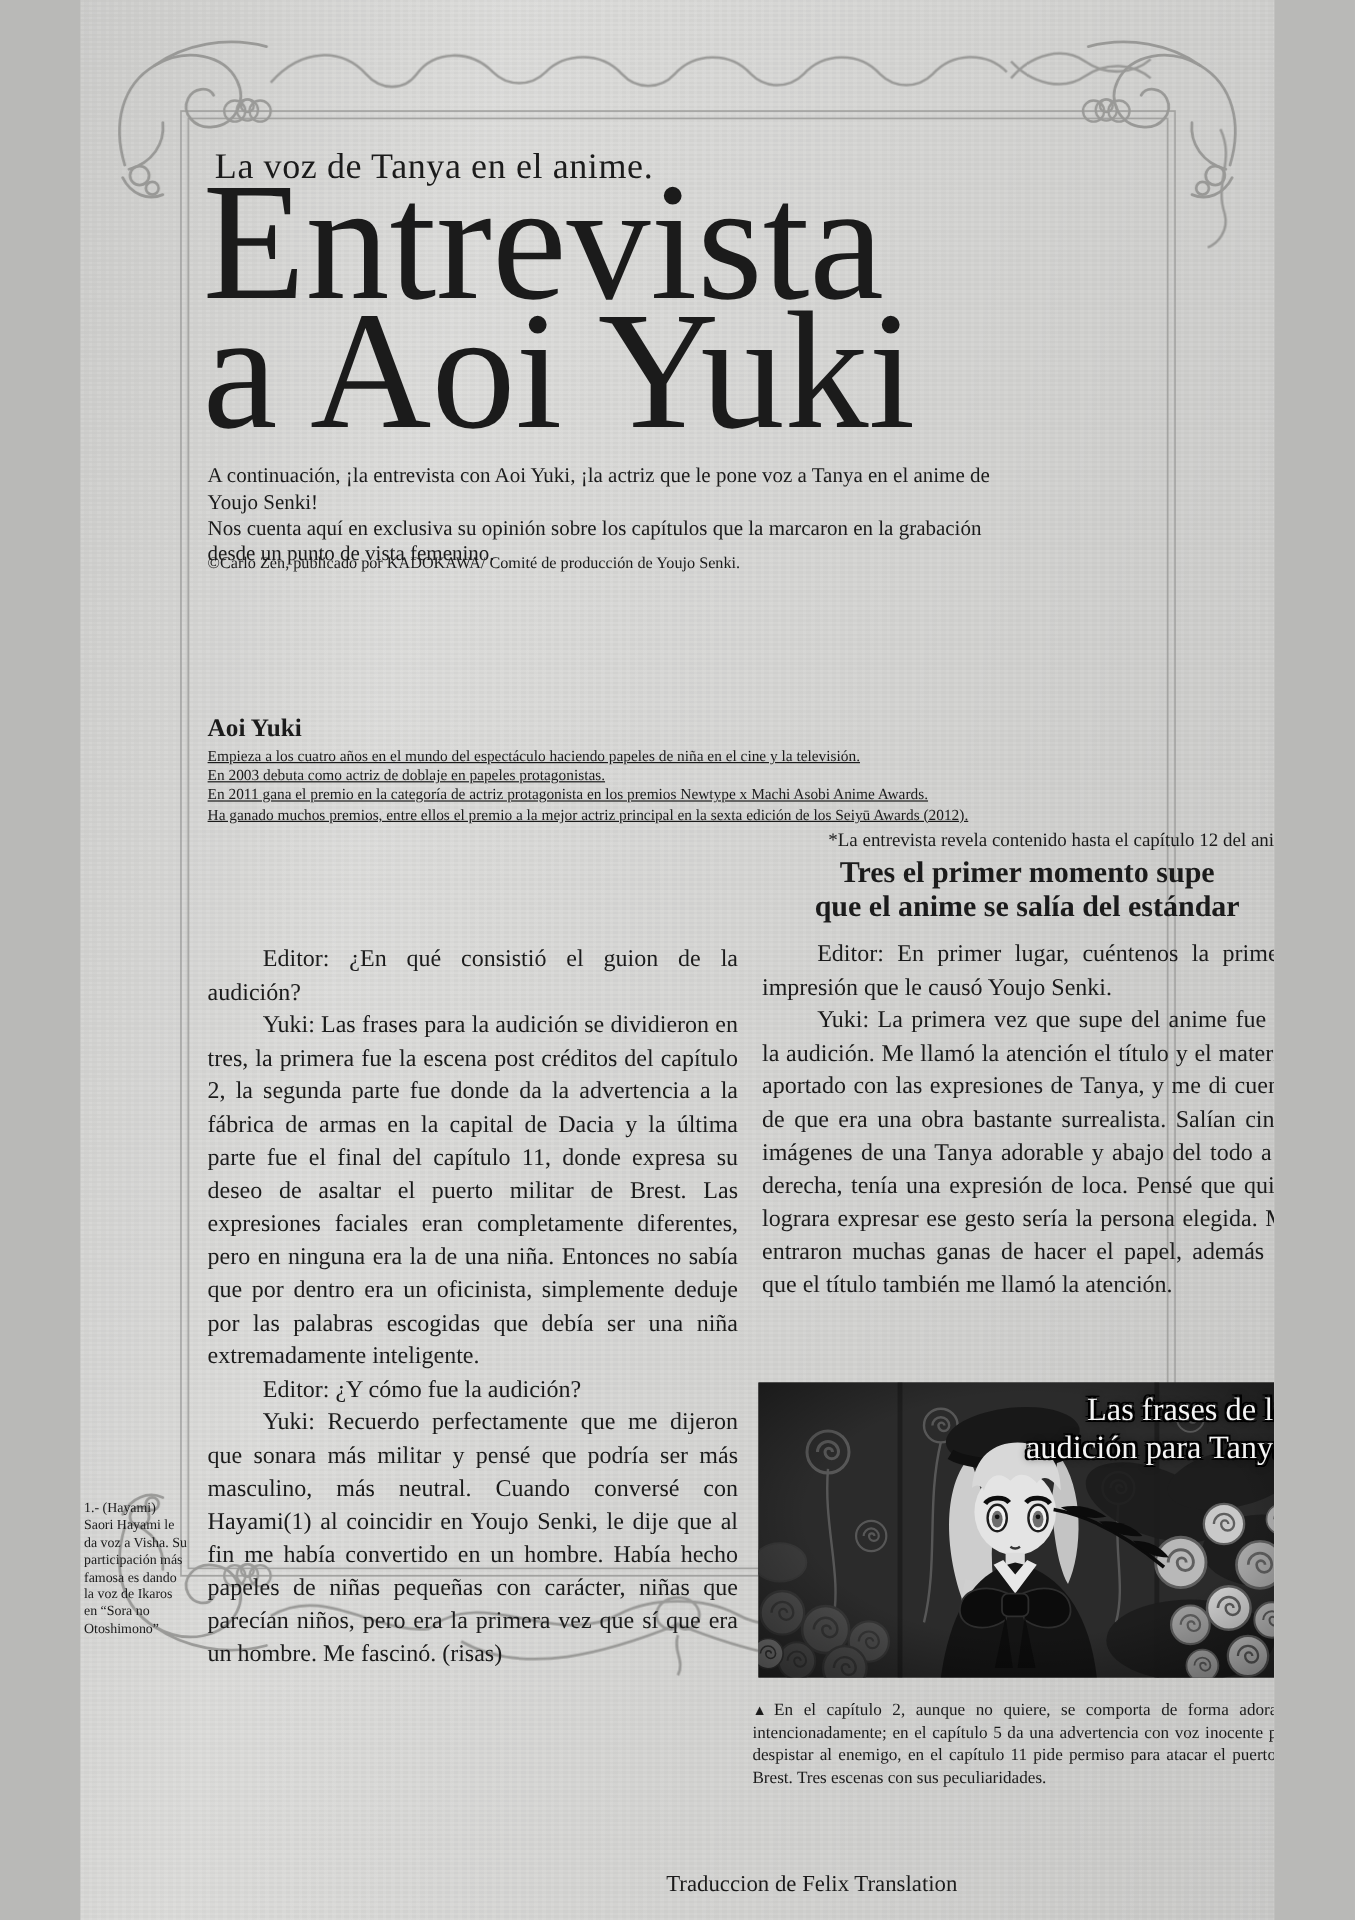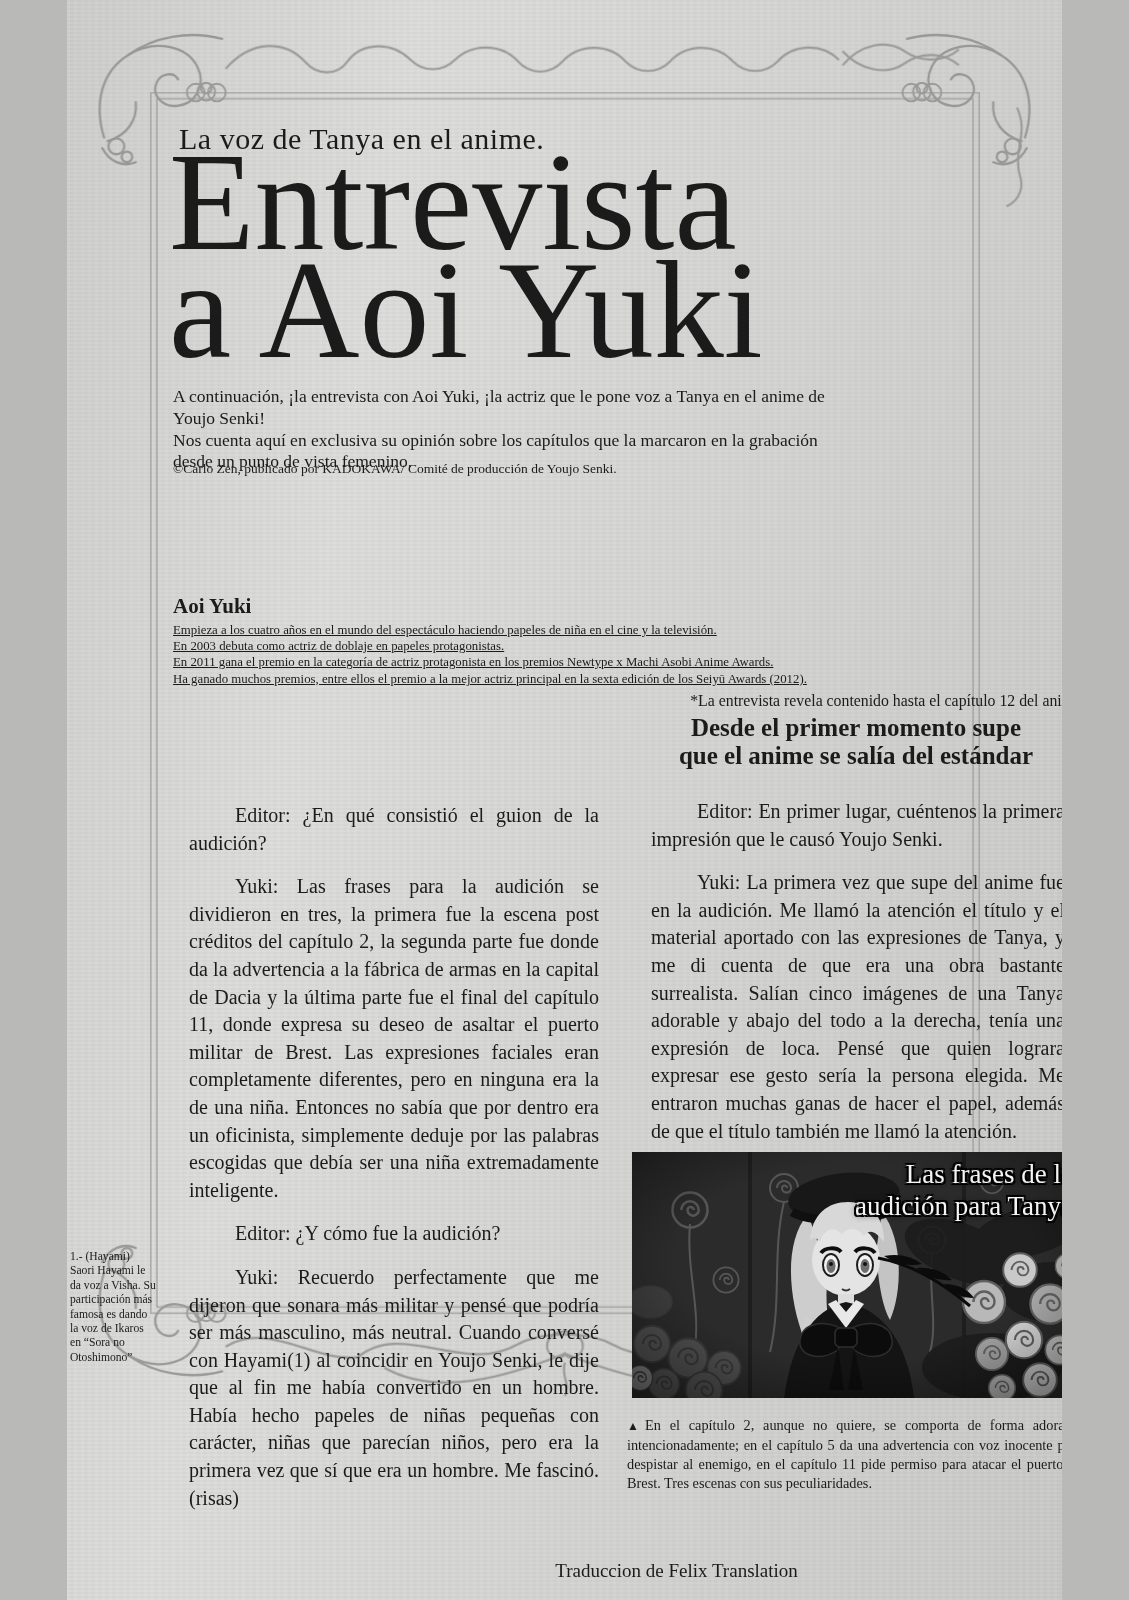--- a/index.html
+++ b/index.html
@@ -30,21 +30,21 @@
   .intro{position:absolute;left:106px;top:386px;width:662px;font-size:17.5px;line-height:21.8px;white-space:pre-line;}
   .copyright{position:absolute;left:106px;top:461px;font-size:13.5px;text-align:center;}
 
   .bio-name{position:absolute;left:106px;top:594px;font-size:21px;font-weight:bold;}
   .bio-lines{position:absolute;left:106px;top:622px;width:860px;font-size:12.8px;line-height:16.2px;text-decoration:underline;}
 
   .spoiler-note{position:absolute;left:540px;top:692px;width:478px;font-size:15.8px;text-align:right;}
   .headline{position:absolute;left:556px;top:714px;width:466px;font-size:25px;font-weight:bold;text-align:center;line-height:28px;}
 
   .col{position:absolute;font-size:20px;line-height:27.6px;text-align:justify;}
-  .col p{margin:16px;text-indent:2.3em;}
+  .col p{margin:0;text-indent:2.3em;}
   .col-left{left:106px;top:786px;width:442px;}
   .col-right{left:568px;top:782px;width:446px;}
 
   .figure{position:absolute;left:565px;top:1152px;width:449px;height:246px;background:#262626;}
   .figure svg{position:absolute;inset:0;}
   .fig-overlay{
     position:absolute;top:6px;right:8px;text-align:right;
     color:#f4f4f4;font-size:27px;line-height:32px;
     text-shadow:-2px -2px 0 #000,2px -2px 0 #000,-2px 2px 0 #000,2px 2px 0 #000,0 0 7px #000;
   }
@@ -120,21 +120,21 @@
     <div class="bio-lines">
       <div>Empieza a los cuatro años en el mundo del espectáculo haciendo papeles de niña en el cine y la televisión.</div>
       <div>En 2003 debuta como actriz de doblaje en papeles protagonistas.</div>
       <div>En 2011 gana el premio en la categoría de actriz protagonista en los premios Newtype x Machi Asobi Anime Awards.</div>
       <div>Ha ganado muchos premios, entre ellos el premio a la mejor actriz principal en la sexta edición de los Seiyū Awards (2012).</div>
     </div>
 
     <div class="spoiler-note">*La entrevista revela contenido hasta el capítulo 12 del anime.</div>
 
     <div class="headline">
-      <div>Desde el primer momento supe</div>
+      <div>Tres el primer momento supe</div>
       <div>que el anime se salía del estándar</div>
     </div>
 
     <div class="col col-left">
       <p>Editor: ¿En qué consistió el guion de la audición?</p>
       <p>Yuki: Las frases para la audición se dividieron en tres, la primera fue la escena post créditos del capítulo 2, la segunda parte fue donde da la advertencia a la fábrica de armas en la capital de Dacia y la última parte fue el final del capítulo 11, donde expresa su deseo de asaltar el puerto militar de Brest. Las expresiones faciales eran completamente diferentes, pero en ninguna era la de una niña. Entonces no sabía que por dentro era un oficinista, simplemente deduje por las palabras escogidas que debía ser una niña extremadamente inteligente.</p>
       <p>Editor: ¿Y cómo fue la audición?</p>
       <p>Yuki: Recuerdo perfectamente que me dijeron que sonara más militar y pensé que podría ser más masculino, más neutral. Cuando conversé con Hayami(1) al coincidir en Youjo Senki, le dije que al fin me había convertido en un hombre. Había hecho papeles de niñas pequeñas con carácter, niñas que parecían niños, pero era la primera vez que sí que era un hombre. Me fascinó. (risas)</p>
     </div>
 

